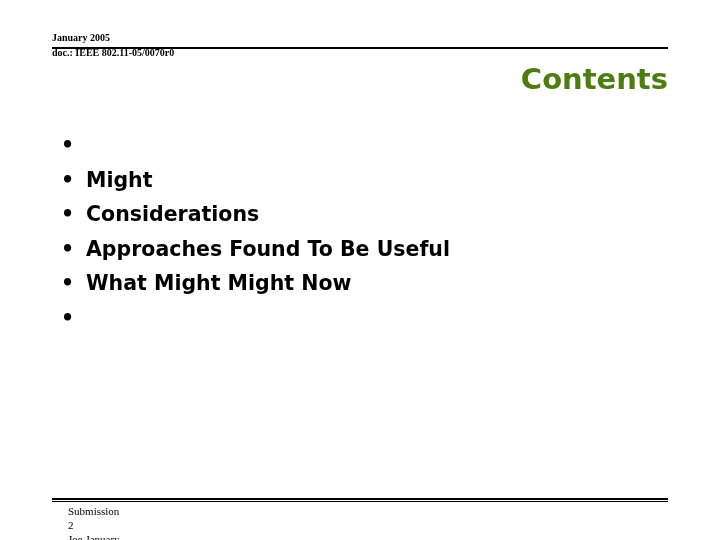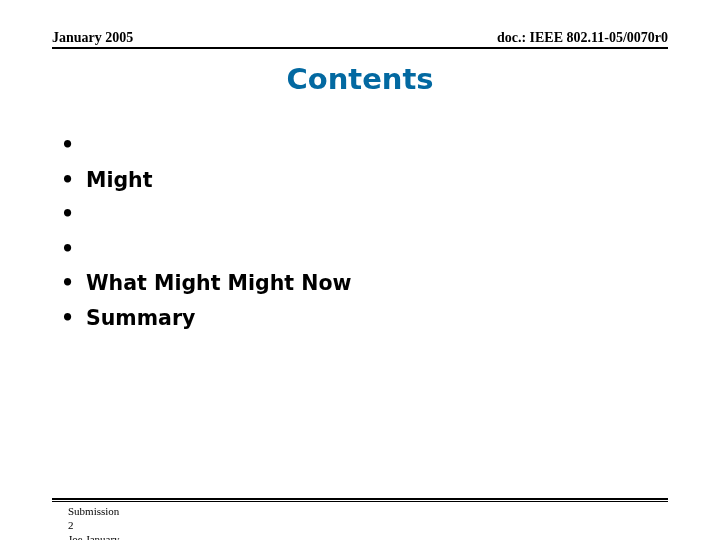--- a/index.html
+++ b/index.html
@@ -25,48 +25,49 @@
     top: 30px;
     width: 616px;
     height: 20px;
   }
   #header .hdr-row {
     display: flex;
     justify-content: space-between;
     align-items: baseline;
     font-family: "Liberation Serif", serif;
     font-weight: bold;
-    font-size: 14px;
+    font-size: 10px;
     color: #000000;
     line-height: 15px;
     white-space: nowrap;
+    flex-direction: column;
   }
   #header-date { text-align: left; }
   #header-doc  { text-align: left; }
   #header-rule {
     position: absolute;
     left: 0;
     top: 17px;
     width: 616px;
     height: 2px;
     background: #000000;
   }
 
   
   #title {
     position: absolute;
     left: 52px;
     top: 62px;
     width: 616px;
-    text-align: center;
+    text-align: right;
     font-family: "DejaVu Sans", sans-serif;
     font-weight: bold;
     font-size: 29px;
     line-height: 34px;
-    color: #0369a1;
+    color: #4d7c0f;
     letter-spacing: 0px;
   }
 
   
   #content {
     position: absolute;
     left: 52px;
     top: 128px;
     width: 616px;
   }
@@ -161,31 +162,32 @@
     <ul class="bullets">
       <li>
         <span class="bullet-mark">•</span>
       </li>
       <li>
         <span class="bullet-mark">•</span>
         <span>Might</span>
       </li>
       <li>
         <span class="bullet-mark">•</span>
-      </li>
-      <li>
-        <span class="bullet-mark">•</span>
+        <span>Considerations</span>
+      </li>
+      <li>
+        <span class="bullet-mark">•</span>
+        <span>Approaches Found To Be Useful</span>
       </li>
       <li>
         <span class="bullet-mark">•</span>
         <span>What Might Might Now</span>
       </li>
       <li>
         <span class="bullet-mark">•</span>
-        <span>Summary</span>
       </li>
     </ul>
   </div>
 
   <div id="footer">
     <div id="footer-rule-thick"></div>
     <div id="footer-rule-thin"></div>
     <div class="ftr-row">
       <span id="footer-left">Submission</span>
       <span id="footer-center">2</span>

